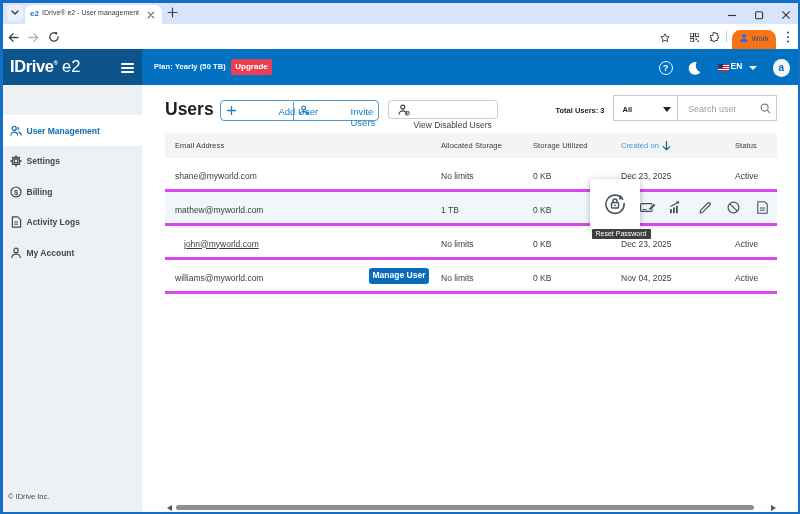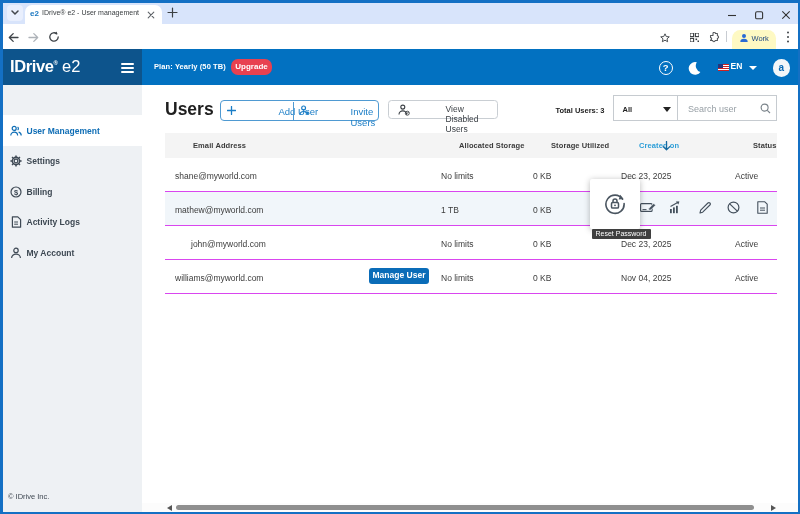--- a/index.html
+++ b/index.html
@@ -11,27 +11,27 @@
   
   #titlebar { position:absolute; left:2.5px; top:2.5px; width:795px; height:21.5px; background:#d8e4fb; }
   #chevbtn { position:absolute; left:4px; top:2.5px; width:16px; height:16px; border-radius:4px; background:#e9effd; }
   #tab { position:absolute; left:22.5px; top:2px; width:137px; height:19.5px; background:#fff; border-radius:7px 7px 0 0; }
   #tabfav { position:absolute; left:5px; top:4.5px; font-size:8px; font-weight:700; color:#1876c0;}
   #tabtitle { position:absolute; left:17px; top:4.5px; font-size:7px; color:#3c4043; white-space:nowrap; }
   
   #toolbar { position:absolute; left:2.5px; top:24px; width:795px; height:25px; background:#fff; }
   #urlpill { position:absolute; left:65.5px; top:5.5px; width:604px; height:17px; border-radius:8.5px; background:#eef2fb; }
   #urltext { position:absolute; left:23.5px; top:5px; font-size:7.5px; color:#2a2d31; white-space:nowrap; letter-spacing:0.1px; }
-  #workchip { position:absolute; left:729.5px; top:5.5px; width:44px; height:27px; border-radius:8.25px; background:#fef9c3; }
+  #workchip { position:absolute; left:729.5px; top:5.5px; width:44px; height:27px; border-radius:8.25px; background:#f97316; }
   #worktext { position:absolute; left:19.5px; top:4.5px; font-size:7.5px; color:#224a80; font-weight:500;}
   
   #appheader { position:absolute; left:2.5px; top:49px; width:795px; height:35.5px; background:#0271c1; }
   #logoarea { position:absolute; left:0; top:0; width:139.5px; height:35.5px; background:#0d548c; }
   #plantext { position:absolute; left:151.5px; top:13px; font-size:7.5px; color:#fff; font-weight:600; letter-spacing:0.1px; }
-  #upgbtn { position:absolute; left:228.5px; top:10px; width:41px; height:16px; background:#e84150; border-radius:7px; color:#fff; font-size:8px; font-weight:700; text-align:center; line-height:16px; }
+  #upgbtn { position:absolute; left:228.5px; top:10px; width:41px; height:16px; background:#e84150; border-radius:2px; color:#fff; font-size:8px; font-weight:700; text-align:center; line-height:16px; }
   
   #sidebar { position:absolute; left:2.5px; top:84.5px; width:139.5px; height:427px; background:#eef1f4; }
   .sitem { position:absolute; left:0; width:139.5px; height:30.5px; }
   .sitem .lbl { position:absolute; left:24px; top:10.5px; font-size:8.5px; font-weight:600; color:#3d4852; }
   .sitem.sel { background:#fff; }
   .sitem.sel .lbl { color:#0e6db5; }
   .sicon { position:absolute; left:7px; top:9.5px; width:12px; height:12px; }
   #sfoot { position:absolute; left:5.5px; top:407px; font-size:7.5px; color:#3f4852;text-align:center; }
   
   #main { position:absolute; left:142px; top:84.5px; width:655.5px; height:418px; background:#fff; }
@@ -41,22 +41,22 @@
   .segtxt { position:absolute; top:5px; font-size:9.5px; color:#1a7dc6;margin-left:36px; }
   #disbtn { position:absolute; left:246px; top:15px; width:110px; height:19.5px; border:1px solid #c9ced3; border-radius:3.5px; }
   #totaltxt { position:absolute; left:413.5px; top:21px; font-size:7.5px; font-weight:700; color:#222; }
   #ddl { position:absolute; left:470.5px; top:10px; width:65.5px; height:26px; border:1px solid #c6cbd0; background:#fff; }
   #ddl .v { position:absolute; left:9px; top:9px; font-size:7.5px; font-weight:700; color:#222; }
   #ddl .car { position:absolute; left:49px; top:11px; width:0; height:0; border-left:4.5px solid transparent; border-right:4.5px solid transparent; border-top:5px solid #222; }
   #search { position:absolute; left:535px; top:10px; width:100px; height:26px; border:1px solid #c6cbd0; background:#fff; }
   #search .ph { position:absolute; left:10px; top:8px; font-size:9px; color:#98a0a6; }
   
   #thead { position:absolute; left:23px; top:48.5px; width:612px; height:25px; background:#f4f4f4; }
-  .th { position:absolute; top:8px; font-size:7.5px; font-weight:700; color:#3b3b3b; white-space:nowrap; letter-spacing:0.1px;margin-left:18px; }
-  .row { position:absolute; left:23px; width:612px; height:34px; border-bottom:1px solid #d946ef; }
+  .th { position:absolute; top:8px; font-size:7.5px; font-weight:400; color:#3b3b3b; white-space:nowrap; letter-spacing:0.1px; }
+  .row { position:absolute; left:23px; width:612px; height:34px; border-bottom:3px solid #d946ef; }
   .cell { position:absolute; top:12.5px; font-size:8.5px; color:#3c3c3c; white-space:nowrap; }
   #mngbtn { position:absolute; left:204px; top:9.5px; width:60px; height:15.5px; background:#0a6cb8; border-radius:3px; color:#fff; font-size:8.5px; font-weight:600; text-align:center; line-height:15.5px; }
   
   #lockpanel { position:absolute; left:448px; top:94.5px; width:50px; height:50px; background:#fff; border-radius:2px; box-shadow:0 1px 6px rgba(0,0,0,0.28); }
   #tooltip { position:absolute; left:449.5px; top:144.5px; width:59px; height:10px; background:#3f3f3f; color:#fff; font-size:7px; text-align:center; line-height:10px; border-radius:1px; white-space:nowrap; }
   .act { position:absolute; top:116px; }
   
   #hscroll { position:absolute; left:142px; top:502.5px; width:655.5px; height:9px; background:#fcfcfc; }
   #hthumb { position:absolute; left:33.5px; top:2.5px; width:578px; height:5px; border-radius:2.5px; background:#8f8f8f; }
   .harrow { position:absolute; top:2px; width:0; height:0; }
@@ -229,21 +229,21 @@
         </svg>
       <span class="segtxt" style="left:93.5px;">Invite Users</span>
     </div>
     <div id="disbtn">
       <svg class="abs" style="left:9px;top:3.5px;" width="12" height="12" viewBox="0 0 12 12">
           <circle cx="4.8" cy="3.1" r="2" stroke="#3a3f44" stroke-width="1.1" fill="none"></circle>
           <path d="M1 10.4 a3.8 3.5 0 0 1 7.6 0" stroke="#3a3f44" stroke-width="1.1" fill="none"></path>
           <circle cx="9.3" cy="9.2" r="2" stroke="#3a3f44" stroke-width="0.9" fill="none"></circle>
           <path d="M7.9 10.3 L10.7 8.1" stroke="#3a3f44" stroke-width="0.9"></path>
         </svg>
-      <span class="abs" style="left:24.5px;top:3px;font-size:8.5px;color:#3a3f44;margin-left:32px;">View Disabled Users</span>
+      <span class="abs" style="left:24.5px;top:19px;font-size:8.5px;color:#3a3f44;">View Disabled Users</span>
     </div>
     <span id="totaltxt">Total Users: 3</span>
     <div id="ddl">
         <span class="v">All</span>
         <div class="car"></div>
       </div>
     <div id="search">
       <span class="ph">Search user</span>
       <svg class="abs" style="left:82px;top:7px;" width="11" height="11" viewBox="0 0 11 11">
           <circle cx="4.6" cy="4.6" r="3.5" stroke="#7a838a" stroke-width="1.1" fill="none"></circle>
@@ -268,21 +268,21 @@
       <span class="cell" style="left:368px;">0 KB</span>
       <span class="cell" style="left:456px;">Dec 23, 2025</span>
       <span class="cell" style="left:570px;">Active</span>
     </div>
     <div class="row" style="top:107.5px;background:#f1f6fa;">
       <span class="cell" style="left:10px;">mathew@myworld.com</span>
       <span class="cell" style="left:276px;">1 TB</span>
       <span class="cell" style="left:368px;">0 KB</span>
     </div>
     <div class="row" style="top:141.5px;">
-      <span class="cell" style="left:26px;">john@myworld.com</span>
+      <span class="cell" style="left:19px;text-decoration:underline;">john@myworld.com</span>
       <span class="cell" style="left:276px;">No limits</span>
       <span class="cell" style="left:368px;">0 KB</span>
       <span class="cell" style="left:456px;">Dec 23, 2025</span>
       <span class="cell" style="left:570px;">Active</span>
     </div>
     <div class="row" style="top:175.5px;">
       <span class="cell" style="left:10px;">williams@myworld.com</span>
       <div id="mngbtn" style="top:8px;">Manage User</div>
       <span class="cell" style="left:276px;">No limits</span>
       <span class="cell" style="left:368px;">0 KB</span>

